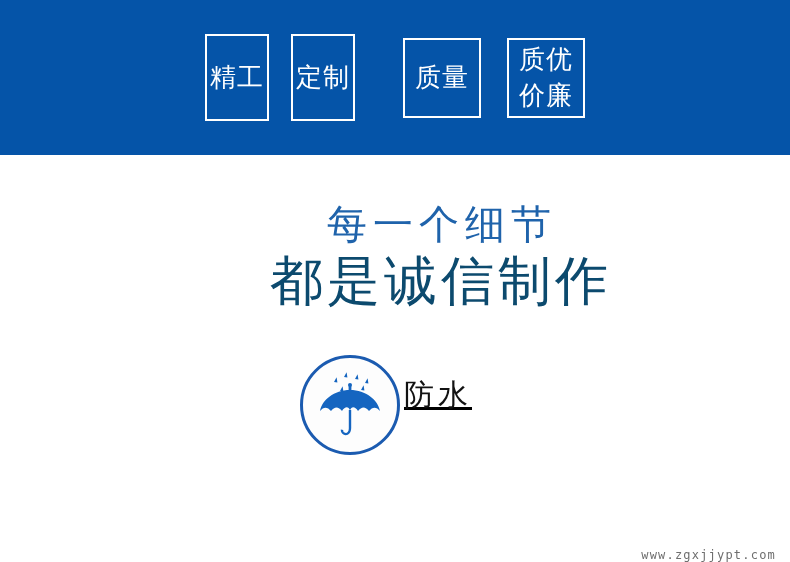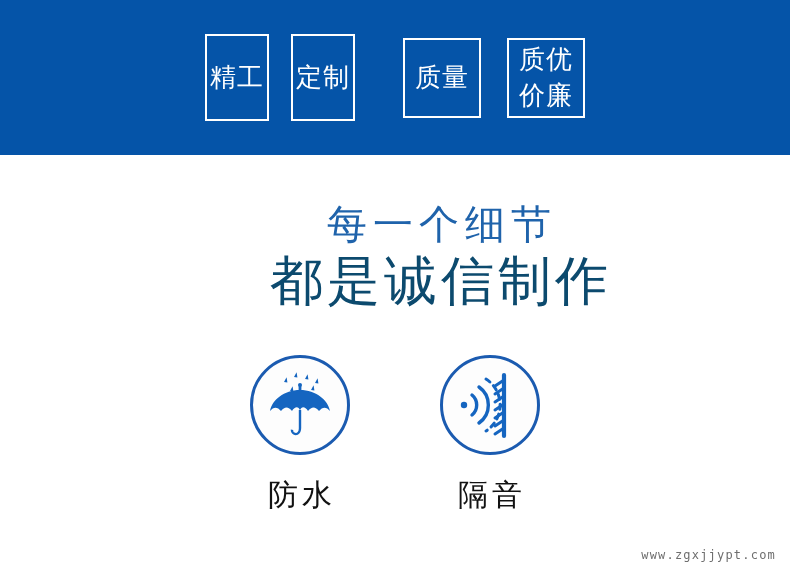--- a/index.html
+++ b/index.html
@@ -95,22 +95,23 @@
     left: 0;
     top: 355px;
     width: 790px;
     display: flex;
     justify-content: center;
     align-items: flex-start;
   }
   .feature {
     width: 190px;
     display: flex;
-    flex-direction: column;
-    align-items: center;
+    flex-direction: row;
+    align-items: flex-start;
+    text-decoration: underline;
   }
   .feature-circle {
     width: 100px;
     height: 100px;
     border-radius: 50%;
     border: 3px solid #1b5bb0;
     box-sizing: border-box;
     display: flex;
     align-items: center;
     justify-content: center;
@@ -213,42 +214,18 @@
                      C29.1 61.2 29.6 62.1 30.6 62.6
                      C32.6 63.6 34.8 62 34.8 58.4 Z"></path>
           </g>
         </svg>
       </div>
       <div class="feature-label">防水</div>
     </div>
 
 
 
-    <div class="feature">
-      <div class="feature-circle">
-        <svg width="66" height="70" viewBox="0 0 66 70">
-          <g fill="none" stroke="#1565c0" stroke-linecap="round">
-
-            <circle cx="7" cy="35" r="3.2" fill="#1565c0" stroke="none"></circle>
-
-            <path d="M15 25 A13 13 0 0 1 15 45" stroke-width="3.4"></path>
-            <path d="M22 17 A22 22 0 0 1 22 53" stroke-width="3.4"></path>
-            <path d="M29 9 A31 31 0 0 1 29 61" stroke-width="3" stroke-dasharray="5 5"></path>
-
-            <path d="M47 5 L47 66" stroke-width="4.2"></path>
-            <path d="M47 10 L38 16" stroke-width="3"></path>
-            <path d="M47 18 L38 24" stroke-width="3"></path>
-            <path d="M47 26 L38 32" stroke-width="3"></path>
-            <path d="M47 34 L38 40" stroke-width="3"></path>
-            <path d="M47 42 L38 48" stroke-width="3"></path>
-            <path d="M47 50 L38 56" stroke-width="3"></path>
-            <path d="M47 58 L38 64" stroke-width="3"></path>
-          </g>
-        </svg>
-      </div>
-      <div class="feature-label">隔音</div>
-    </div>
 
   </div>
 
   <div class="watermark">www.zgxjjypt.com</div>
 
 </div>
 
 </body></html>

